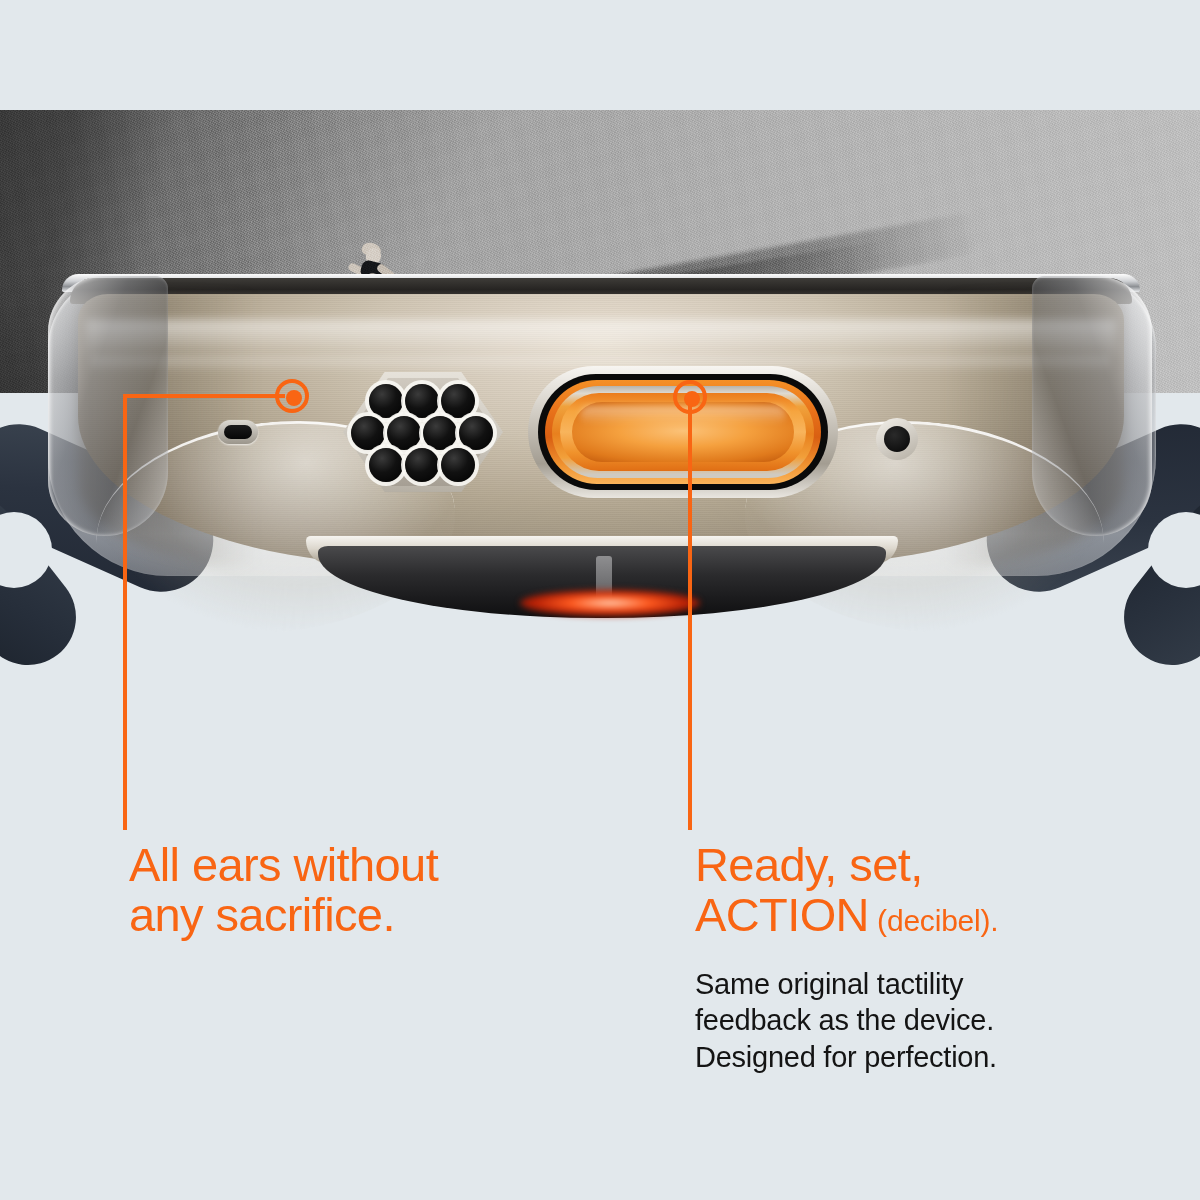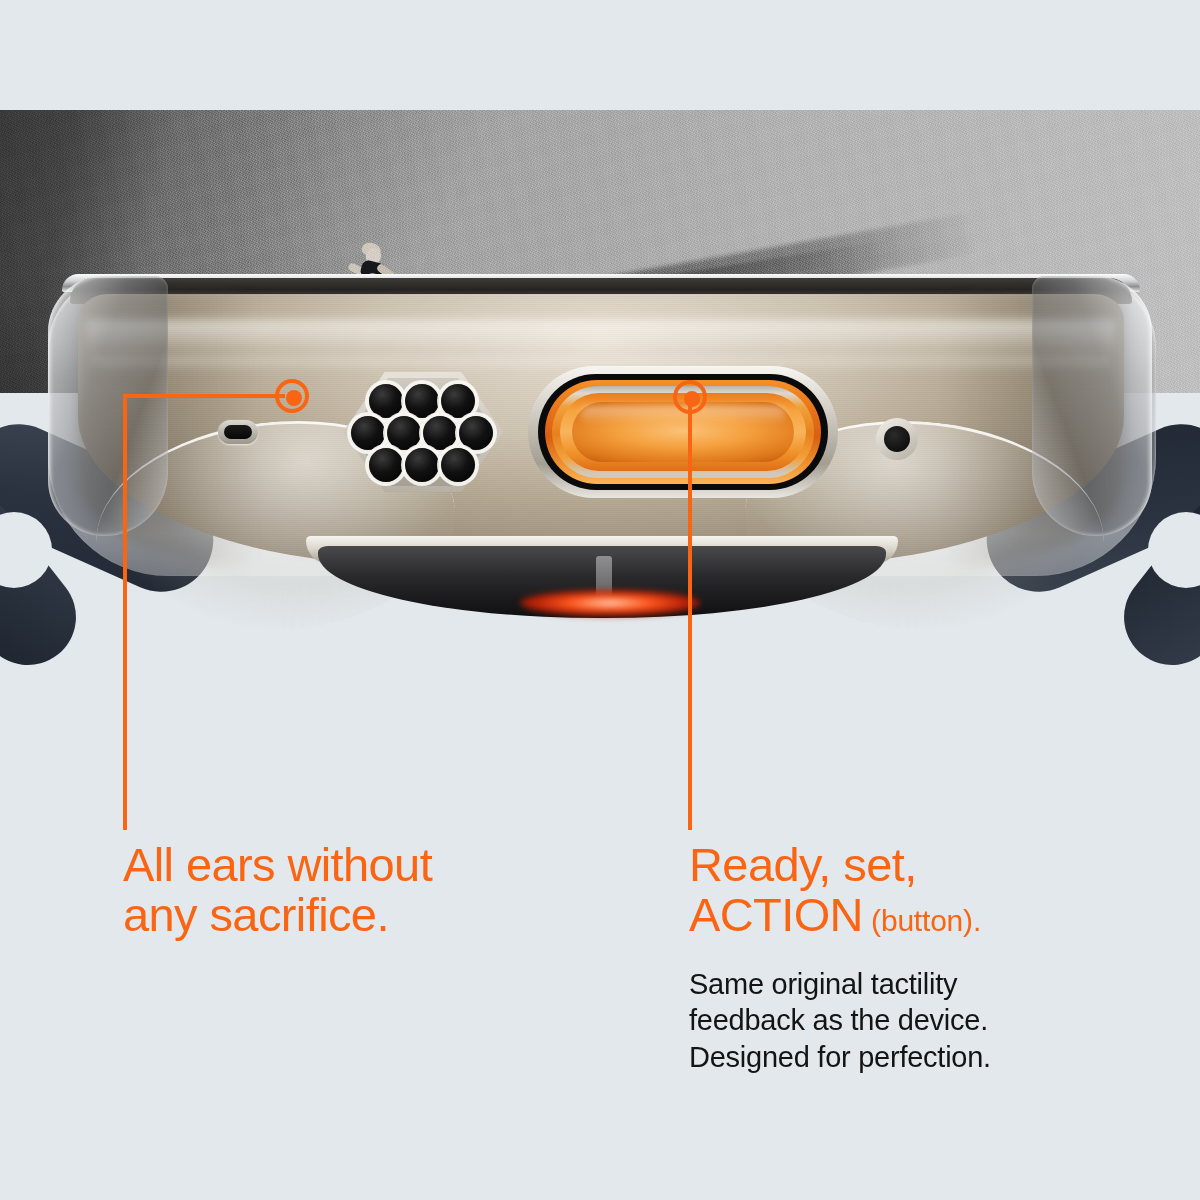--- a/index.html
+++ b/index.html
@@ -318,21 +318,21 @@
   .marker{
     position:absolute; width:34px; height:34px; border-radius:50%;
     border:4px solid #f96513; background:transparent;
   }
   .marker::after{
     content:""; position:absolute; left:7px; top:7px;
     width:16px; height:16px; border-radius:50%; background:#f96513;
   }
 
   
-  .col{ position:absolute; width:520px; }
+  .col{ position:absolute; width:520px;margin-left:6px; }
   .col.left{ left:123px; top:840px; }
   .col.right{ left:689px; top:840px; }
   .headline{
     color:#f96513; font-size:47px; line-height:1.06;
     font-weight:400; letter-spacing:-.6px; white-space:pre-line;
   }
   .headline .small{ font-size:30px; letter-spacing:-.2px; }
   .body{
     margin-top:26px; color:#141414; font-size:29px; line-height:1.26;
     font-weight:400; letter-spacing:-.25px; white-space:pre-line;
@@ -435,19 +435,19 @@
   <div class="callout-line" style="left:688px; top:397px; width:4px; height:433px;"></div>
   <div class="marker" style="left:673px; top:380px;"></div>
 
   <div class="col left">
     <div class="headline">All ears without
 any sacrifice.</div>
   </div>
 
   <div class="col right">
     <div class="headline"><span>Ready, set,
-ACTION</span><span class="small"> (button).</span></div>
+ACTION</span><span class="small"> (decibel).</span></div>
     <div class="body">Same original tactility
 feedback as the device.
 Designed for perfection.</div>
   </div>
 
 </div>
 
 </body></html>

